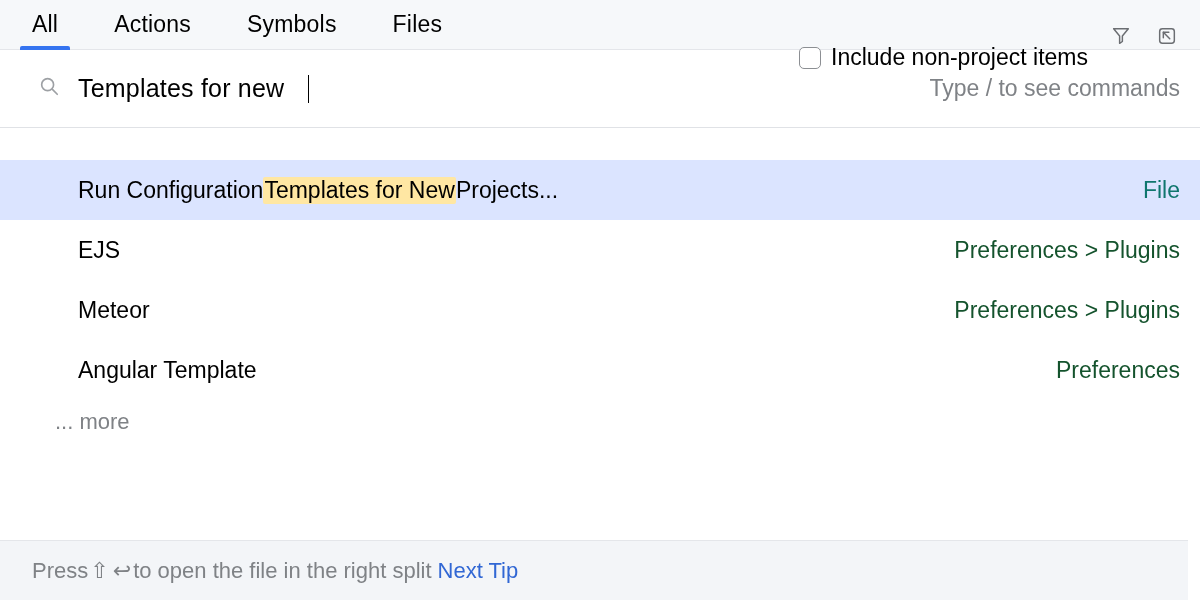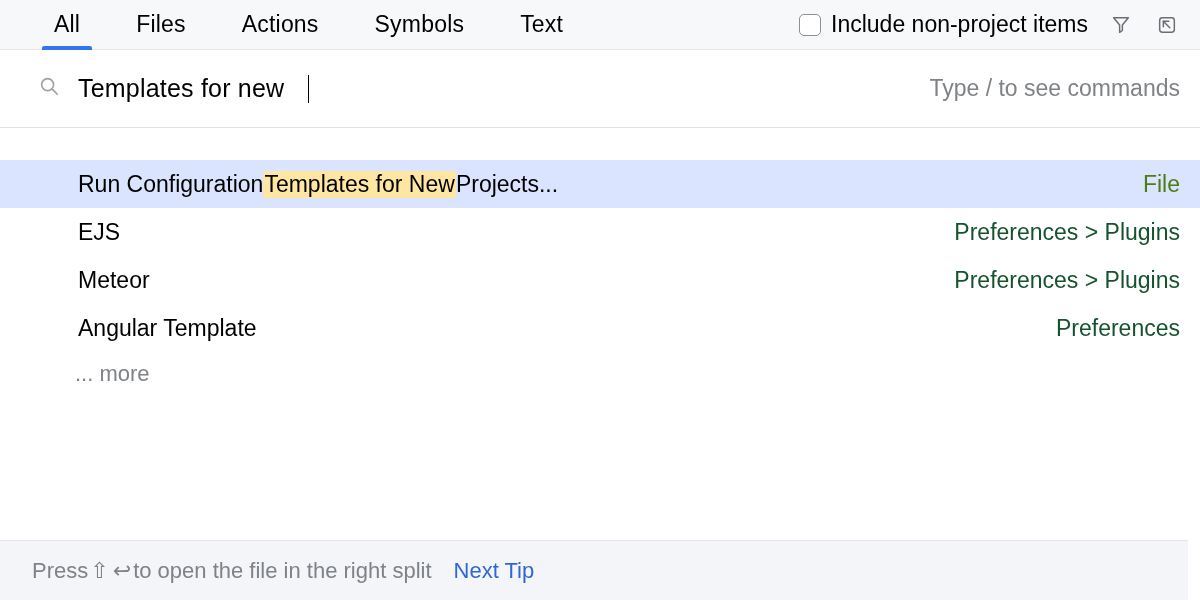--- a/index.html
+++ b/index.html
@@ -11,22 +11,22 @@
       font-size: 22px;
       position: relative;
     }
 
     
     .header {
       height: 50px;
       background: #f6f8fa;
       border-bottom: 1px solid #e4e6ea;
       display: flex;
-      align-items: center;
-      padding: 0 20px 0 42px;
+      align-items: flex-start;
+      padding: 0 20px 0 20px;
     }
     .tabs { display: flex; align-items: center; height: 100%; }
     .tab {
       height: 100%;
       display: flex;
       align-items: center;
       padding: 0 12px;
       margin-right: 32px;
       color: #000;
       position: relative;
@@ -48,20 +48,21 @@
       display: flex;
       align-items: center;
       gap: 20px;
     }
     .checkbox-wrap {
       display: flex;
       align-items: center;
       gap: 10px;
       cursor: pointer;
       font-size: 23px;
+      margin-top: 44px;
     }
     .checkbox-box {
       width: 22px; height: 22px;
       border: 1.5px solid #8c8f93;
       border-radius: 5px;
       background: #fff;
     }
     .icon-btn {
       width: 26px; height: 26px;
       display: flex;
@@ -109,69 +110,68 @@
       margin-left: 20px;
       white-space: nowrap;
     }
 
     
     .gap { height: 32px; }
 
     
     .results { }
     .result-row {
-      height: 48px;
+      height: 60px;
       display: flex;
       align-items: center;
       padding: 0 20px 0 78px;
       font-size: 23px;
       cursor: pointer;
     }
     .result-row.selected { background: #dbe4ff; }
     .result-left { flex: 1; display: flex; align-items: baseline; color: #000; }
     .result-right { color: #14532d; }
-    .result-row.selected .result-right { color: #4d7c0f; }
+    .result-row.selected .result-right { color: #0f766e; }
     .hl { background: #ffe7a3; border-radius: 2px; padding: 0 1px; }
 
     .more-row {
       height: 44px;
       display: flex;
       align-items: center;
-      padding-left: 75px;
+      padding-left: 55px;
       color: #7f8286;
       font-size: 22px;
       cursor: pointer;
     }
 
     
     .footer {
       position: absolute;
       left: 0; right: 12px; bottom: 0;
       height: 60px;
       background: #f3f5f8;
       border-top: 1px solid #e4e6ea;
       display: flex;
       align-items: center;
       padding: 0 32px;
       font-size: 22px;
       color: #7f8286;
     }
     .footer .sym { font-family: inherit; font-size: 22px; margin: 0 2px; }
-    .footer .link { color: #3167d4; margin-left: 22px; cursor: pointer; text-align: center; }
+    .footer .link { color: #3167d4; margin-left: 6px; cursor: pointer; text-align: center; }
   </style>
 </head>
 <body>
 
 <div class="header">
   <div class="tabs">
     <div class="tab active">All</div>
-    <div class="tab">Files</div>
     <div class="tab">Actions</div>
     <div class="tab">Symbols</div>
-    <div class="tab">Text</div>
+    <div class="tab">Files</div>
   </div>
   <div class="header-right">
     <label class="checkbox-wrap">
       <span class="checkbox-box"></span>
       <span>Include non-project items</span>
     </label>
     <span class="icon-btn">
       <svg width="22" height="22" viewBox="0 0 24 24" fill="none" stroke="currentColor" stroke-width="1.6" stroke-linecap="round" stroke-linejoin="round">
         <path d="M4 4h16l-6.5 8v6l-3 2v-8L4 4z"></path>
       </svg>

